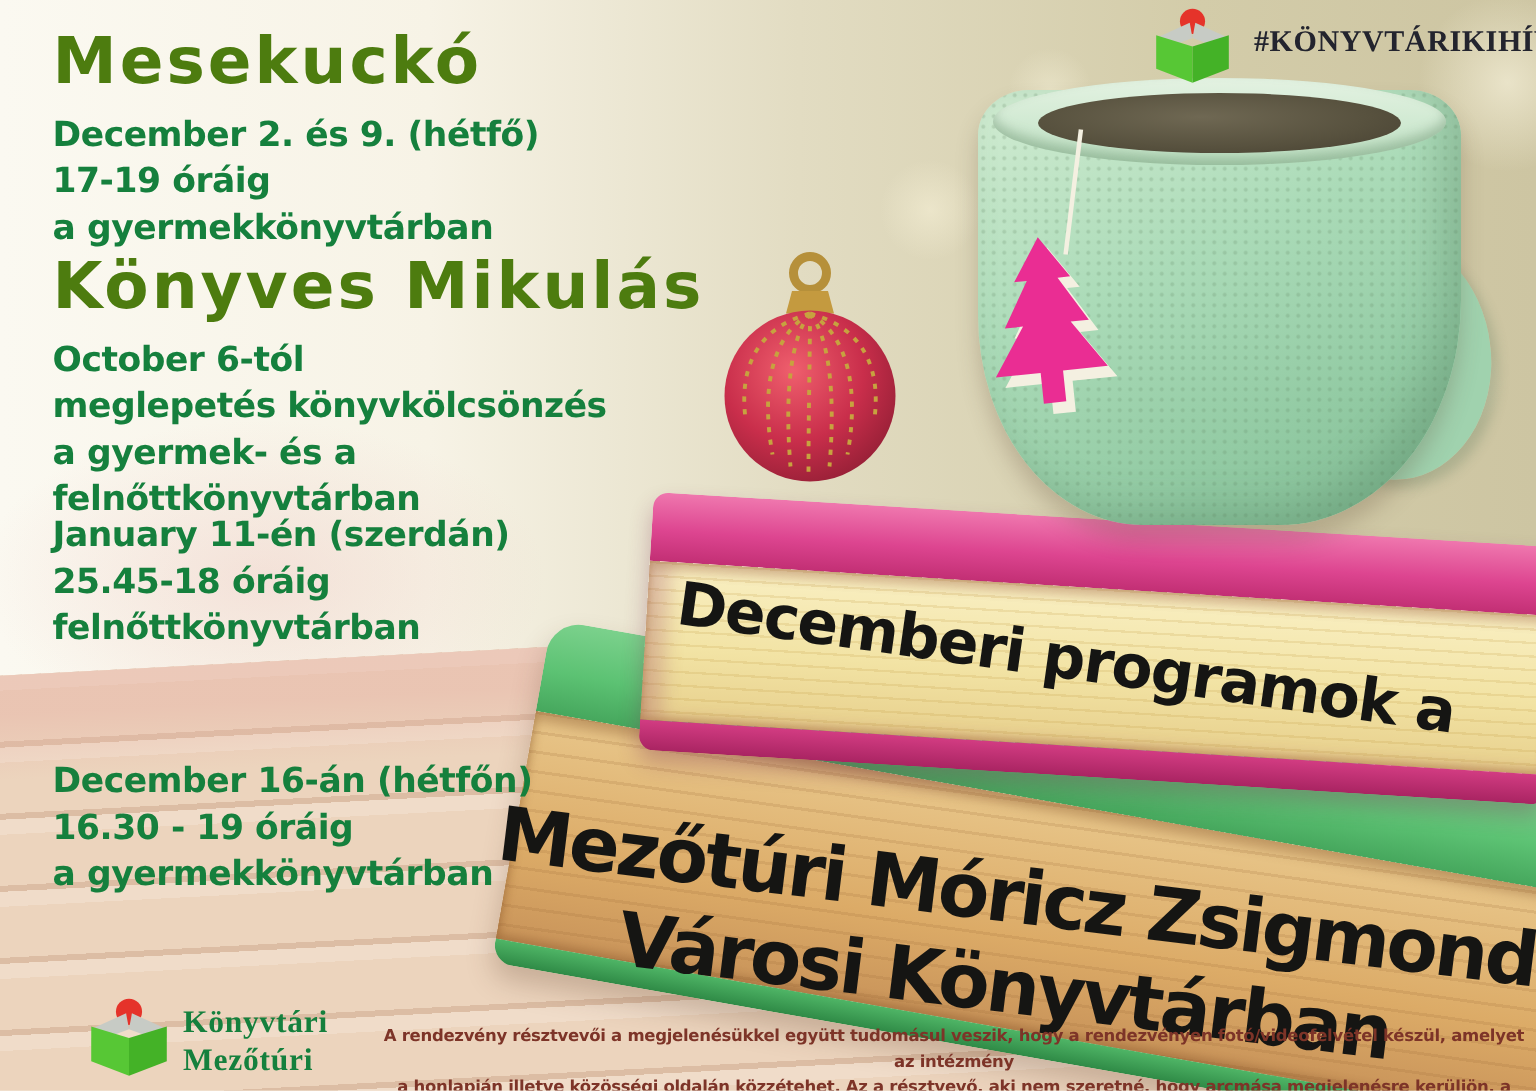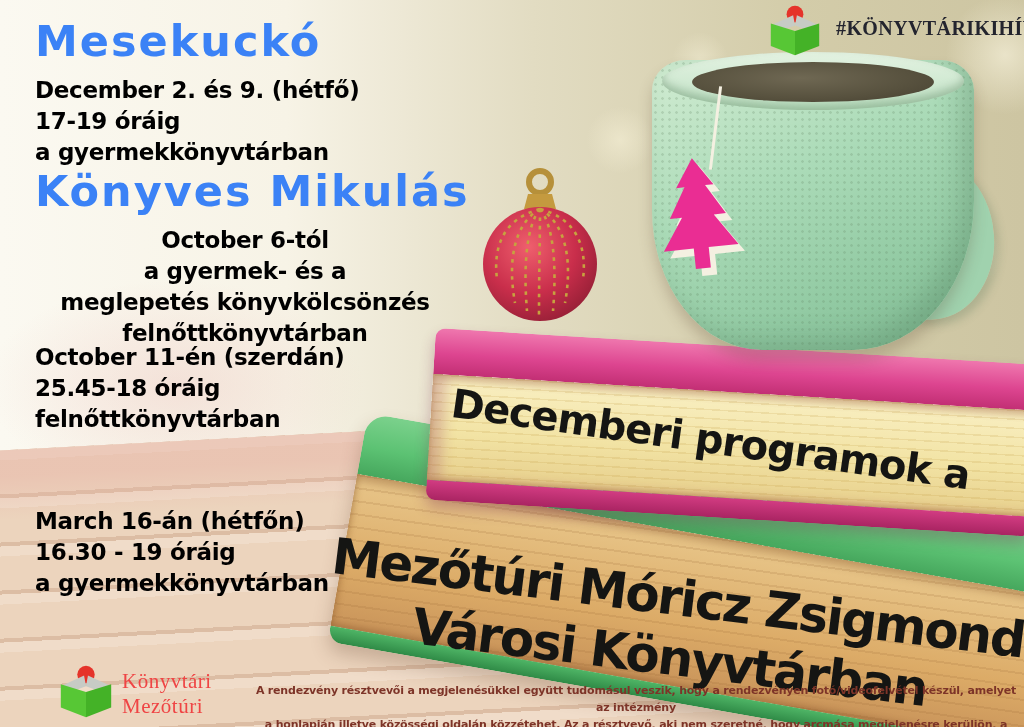--- a/index.html
+++ b/index.html
@@ -75,34 +75,34 @@
   
   .overlay-line1{left:455px;top:380px;transform:rotate(8deg);transform-origin:left top;
     font-size:40px;font-weight:bold;letter-spacing:-1px;color:#151513;white-space:nowrap;}
   .overlay-title{left:336px;top:526px;width:694px;transform:rotate(7deg);transform-origin:left top;
     text-align:center;font-size:50px;line-height:60px;font-weight:bold;letter-spacing:-2px;
     color:#151513;white-space:nowrap;}
 
   
   .program{left:35px;width:420px;position:absolute;}
   .program .ptitle{position:static;display:block;font-size:43px;font-weight:bold;
-    letter-spacing:2px;color:#3b82f6;margin:0 0 9px 0;white-space:nowrap;}
+    letter-spacing:2px;color:#4d7c0f;margin:0 0 9px 0;white-space:nowrap;}
   .program .pline{position:static;display:block;font-size:23px;font-weight:bold;
-    letter-spacing:-.3px;line-height:31px;color:#000000;white-space:nowrap;}
-  #prog0{top:16px;} #prog1{top:166px;text-align:center;} #prog2{top:342px;} #prog3{top:506px;}
+    letter-spacing:-.3px;line-height:31px;color:#15803d;white-space:nowrap;}
+  #prog0{top:16px;} #prog1{top:166px;} #prog2{top:342px;} #prog3{top:506px;}
 
   
   .hash-icon{left:762px;top:4px;width:66px;height:54px;}
   .hash-text{left:836px;top:17px;font-family:"Liberation Serif",serif;font-weight:bold;
     font-size:20px;letter-spacing:.4px;color:#23242e;white-space:nowrap;}
 
   
   .logo-icon{left:55px;top:662px;width:62px;height:60px;}
-  .logo-text{left:122px;top:669px;font-family:"Liberation Serif",serif;font-weight:normal;
-    font-size:21px;line-height:25px;color:#ef4444;letter-spacing:.5px;}
+  .logo-text{left:122px;top:669px;font-family:"Liberation Serif",serif;font-weight:bold;
+    font-size:21px;line-height:25px;color:#15803d;letter-spacing:.5px;}
   .disclaimer{left:232px;top:682px;width:790px;text-align:center;color:#7d3428;
     font-size:11px;line-height:17px;letter-spacing:-.2px;font-weight:bold;}
   .disclaimer div{position:static;margin-left:18px;}
 </style>
 </head>
 <body>
 
 <div class="canvas">
 
   <div class="bg"></div>
@@ -160,31 +160,31 @@
 
   <div class="program" id="prog0">
     <span class="ptitle">Mesekuckó</span>
     <span class="pline">December 2. és 9. (hétfő)</span>
     <span class="pline">17-19 óráig</span>
     <span class="pline">a gyermekkönyvtárban</span>
   </div>
   <div class="program" id="prog1">
     <span class="ptitle">Könyves Mikulás</span>
     <span class="pline">October 6-tól</span>
+    <span class="pline">meglepetés könyvkölcsönzés</span>
     <span class="pline">a gyermek- és a</span>
-    <span class="pline">meglepetés könyvkölcsönzés</span>
     <span class="pline">felnőttkönyvtárban</span>
   </div>
   <div class="program" id="prog2">
-    <span class="pline">October 11-én (szerdán)</span>
+    <span class="pline">January 11-én (szerdán)</span>
     <span class="pline">25.45-18 óráig</span>
     <span class="pline">felnőttkönyvtárban</span>
   </div>
   <div class="program" id="prog3">
-    <span class="pline">March 16-án (hétfőn)</span>
+    <span class="pline">December 16-án (hétfőn)</span>
     <span class="pline">16.30 - 19 óráig</span>
     <span class="pline">a gyermekkönyvtárban</span>
   </div>
 
   <svg class="hash-icon" viewBox="0 0 64 58">
     <circle cx="32" cy="11" r="9" fill="#e5332a"></circle>
     <polygon points="8,22 30,12 32,23 13,30" fill="#c7cbc5"></polygon>
     <polygon points="56,22 34,12 32,23 51,30" fill="#c7cbc5"></polygon>
     <polygon points="6,21 32,29 32,55 6,45" fill="#57c735"></polygon>
     <polygon points="58,21 32,29 32,55 58,45" fill="#44b227"></polygon>

